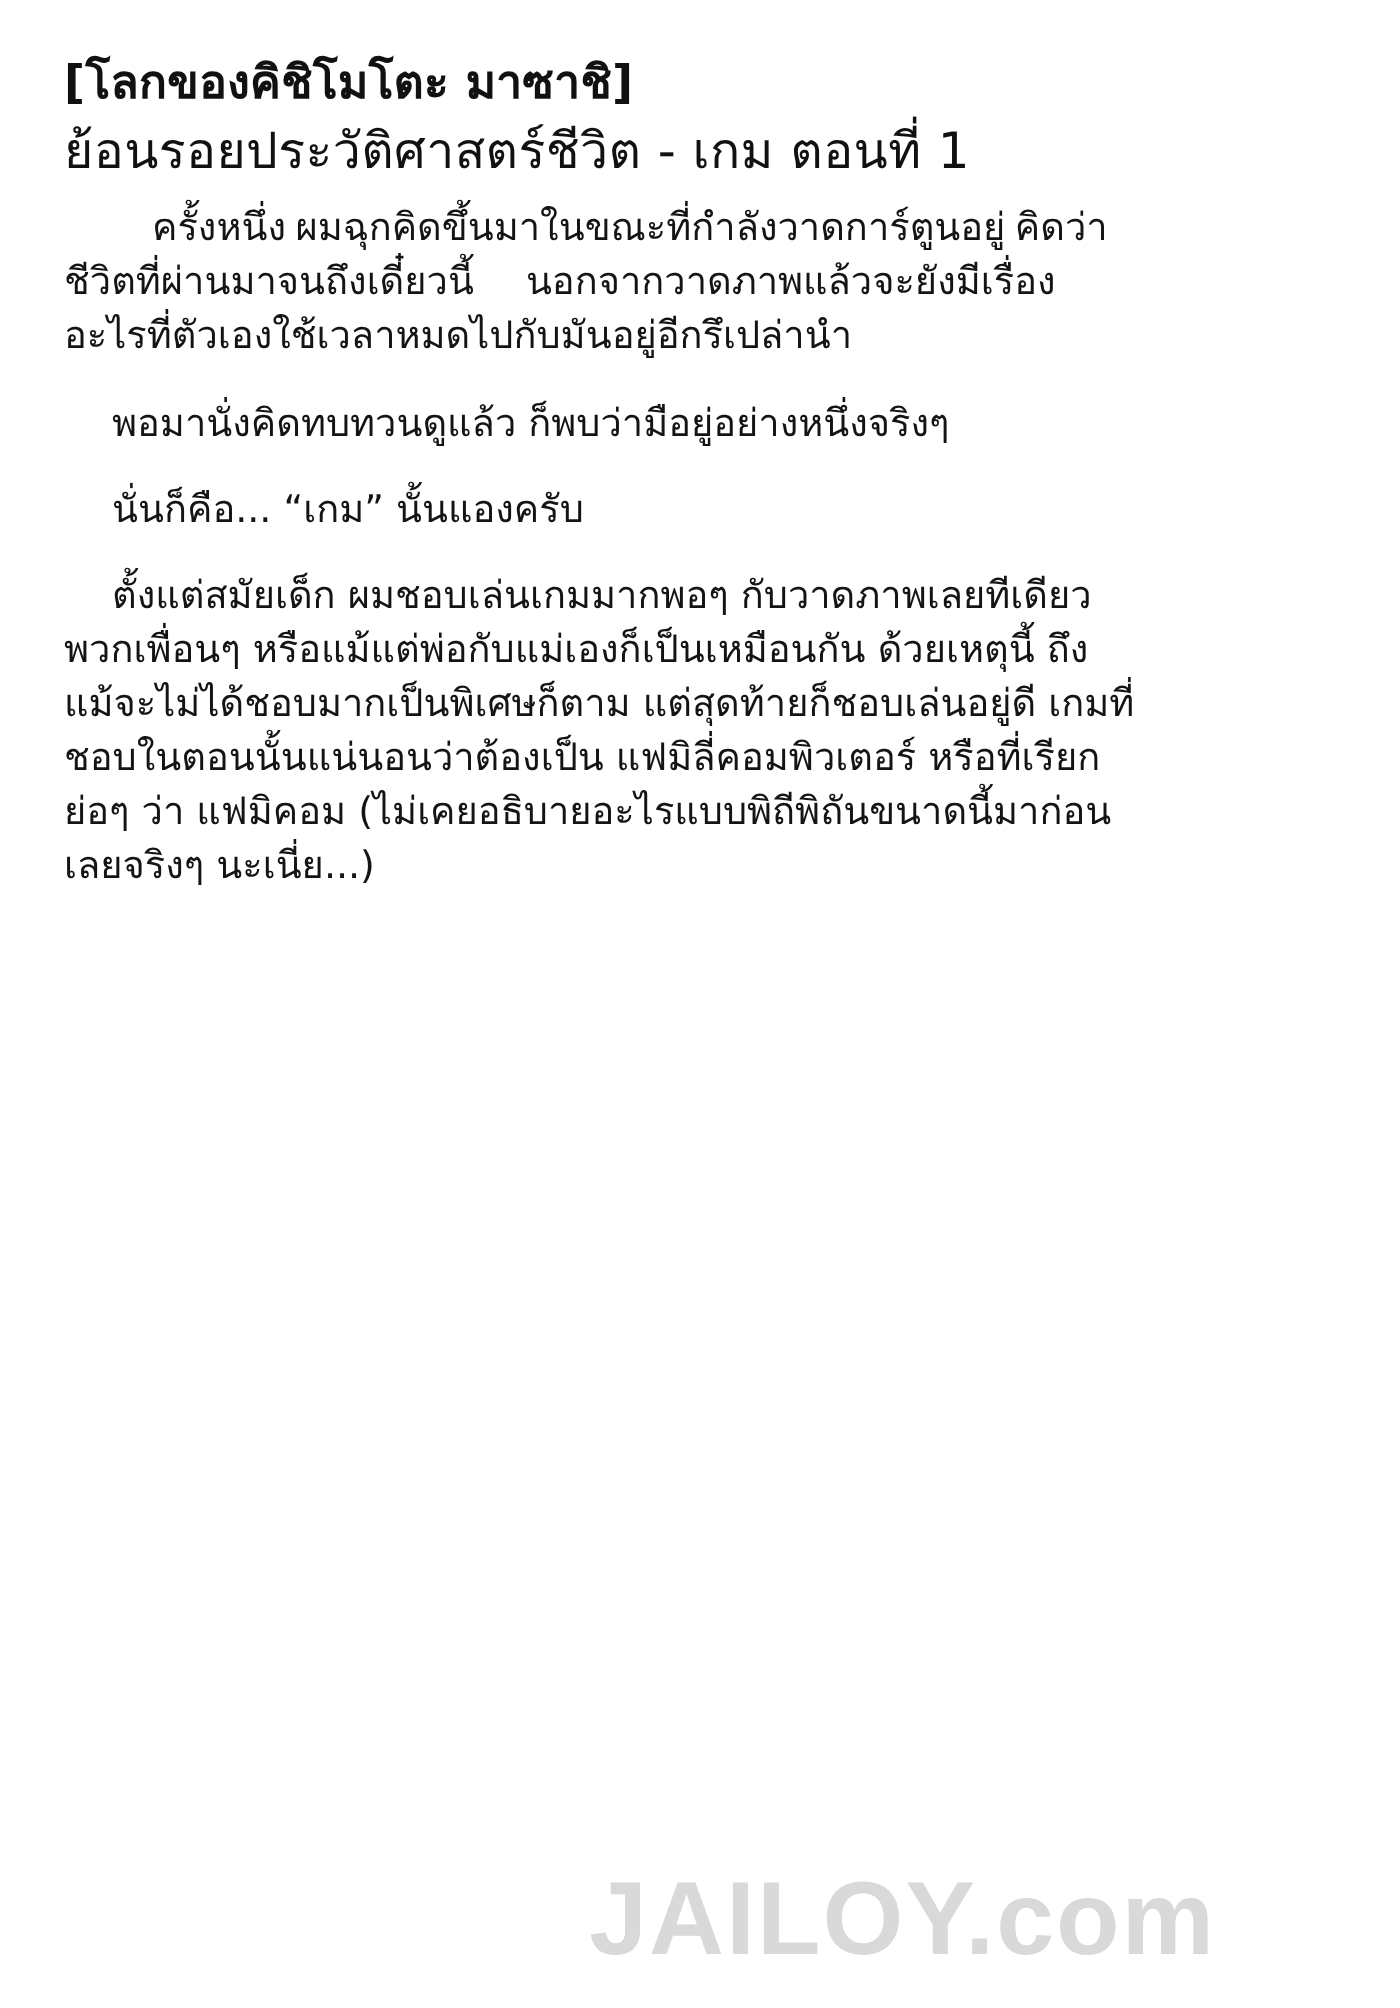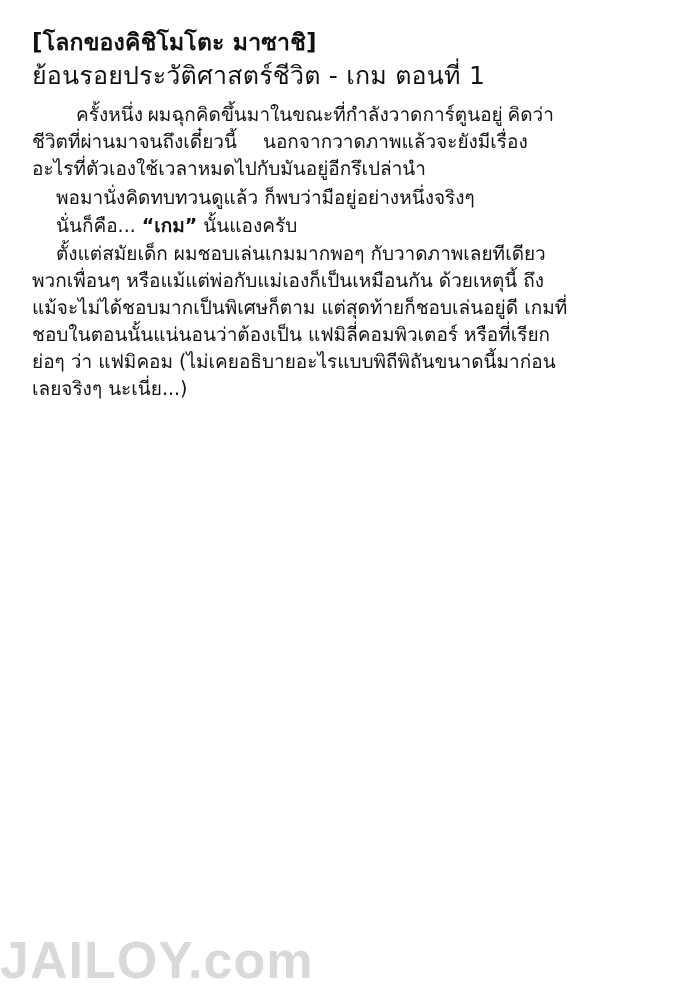--- a/index.html
+++ b/index.html
@@ -63,38 +63,38 @@
   .para.indent {
     text-indent: 44px;
     font-family: Liberation Serif, serif;
   }
 
   .para.indent-small {
     text-indent: 24px;
   }
 
   .para + .para {
-    margin-top: 1px;
+    margin-top: 16px;
   }
 
   .inline-gap {
     display: inline-block;
     width: 26px;
   }
 
   .kw {
-    font-weight: bold;
+    font-weight: normal;
   }
 
   .watermark {
     position: absolute;
     left: 0;
     right: 0;
     bottom: 14px;
-    text-align: left;
+    text-align: right;
     font-size: 52px;
     font-weight: bold;
     letter-spacing: 1px;
     color: #d9d9d9;
     font-family: "Liberation Sans", sans-serif;
     user-select: none;
     margin-top: 18px;
   }
 </style>
 </head>

